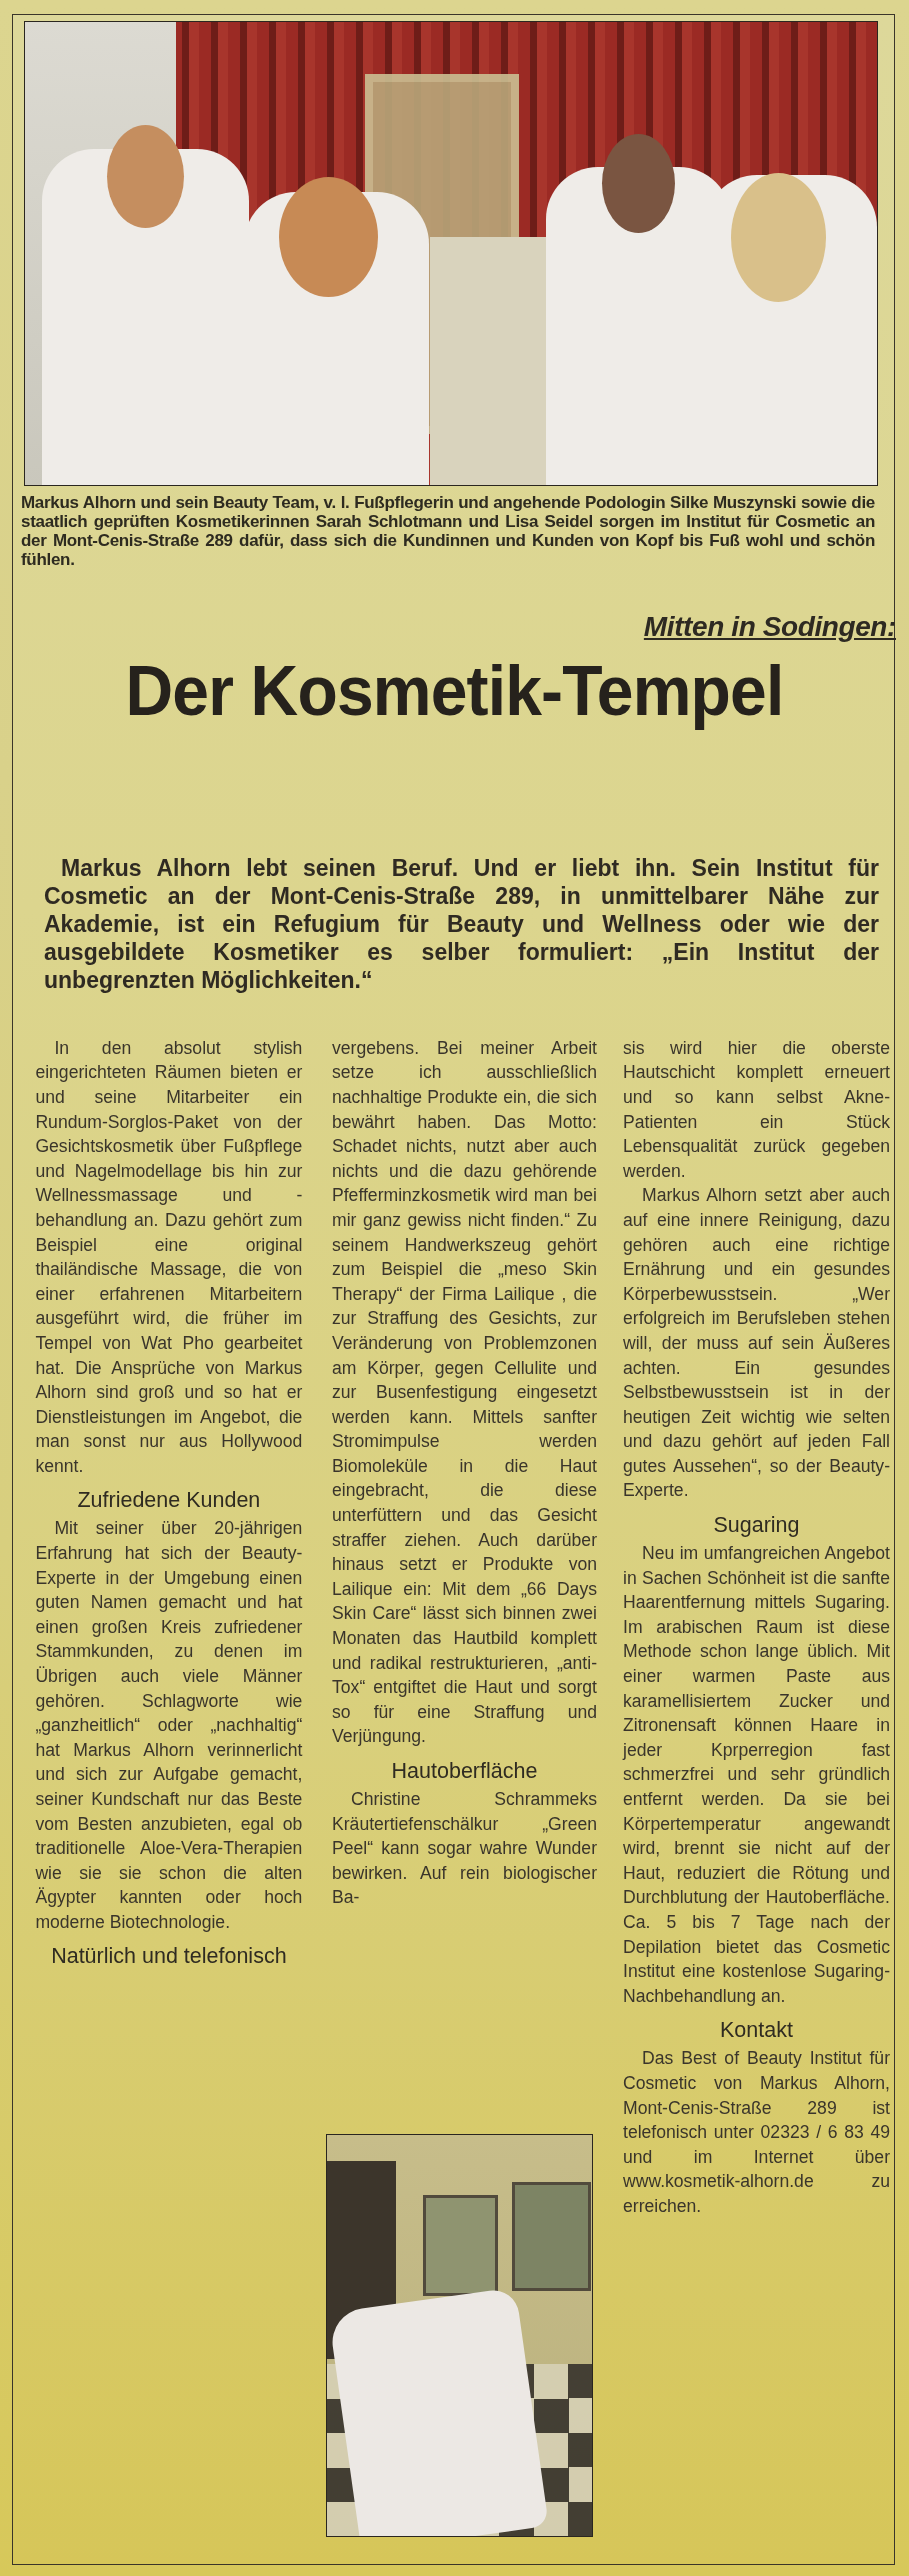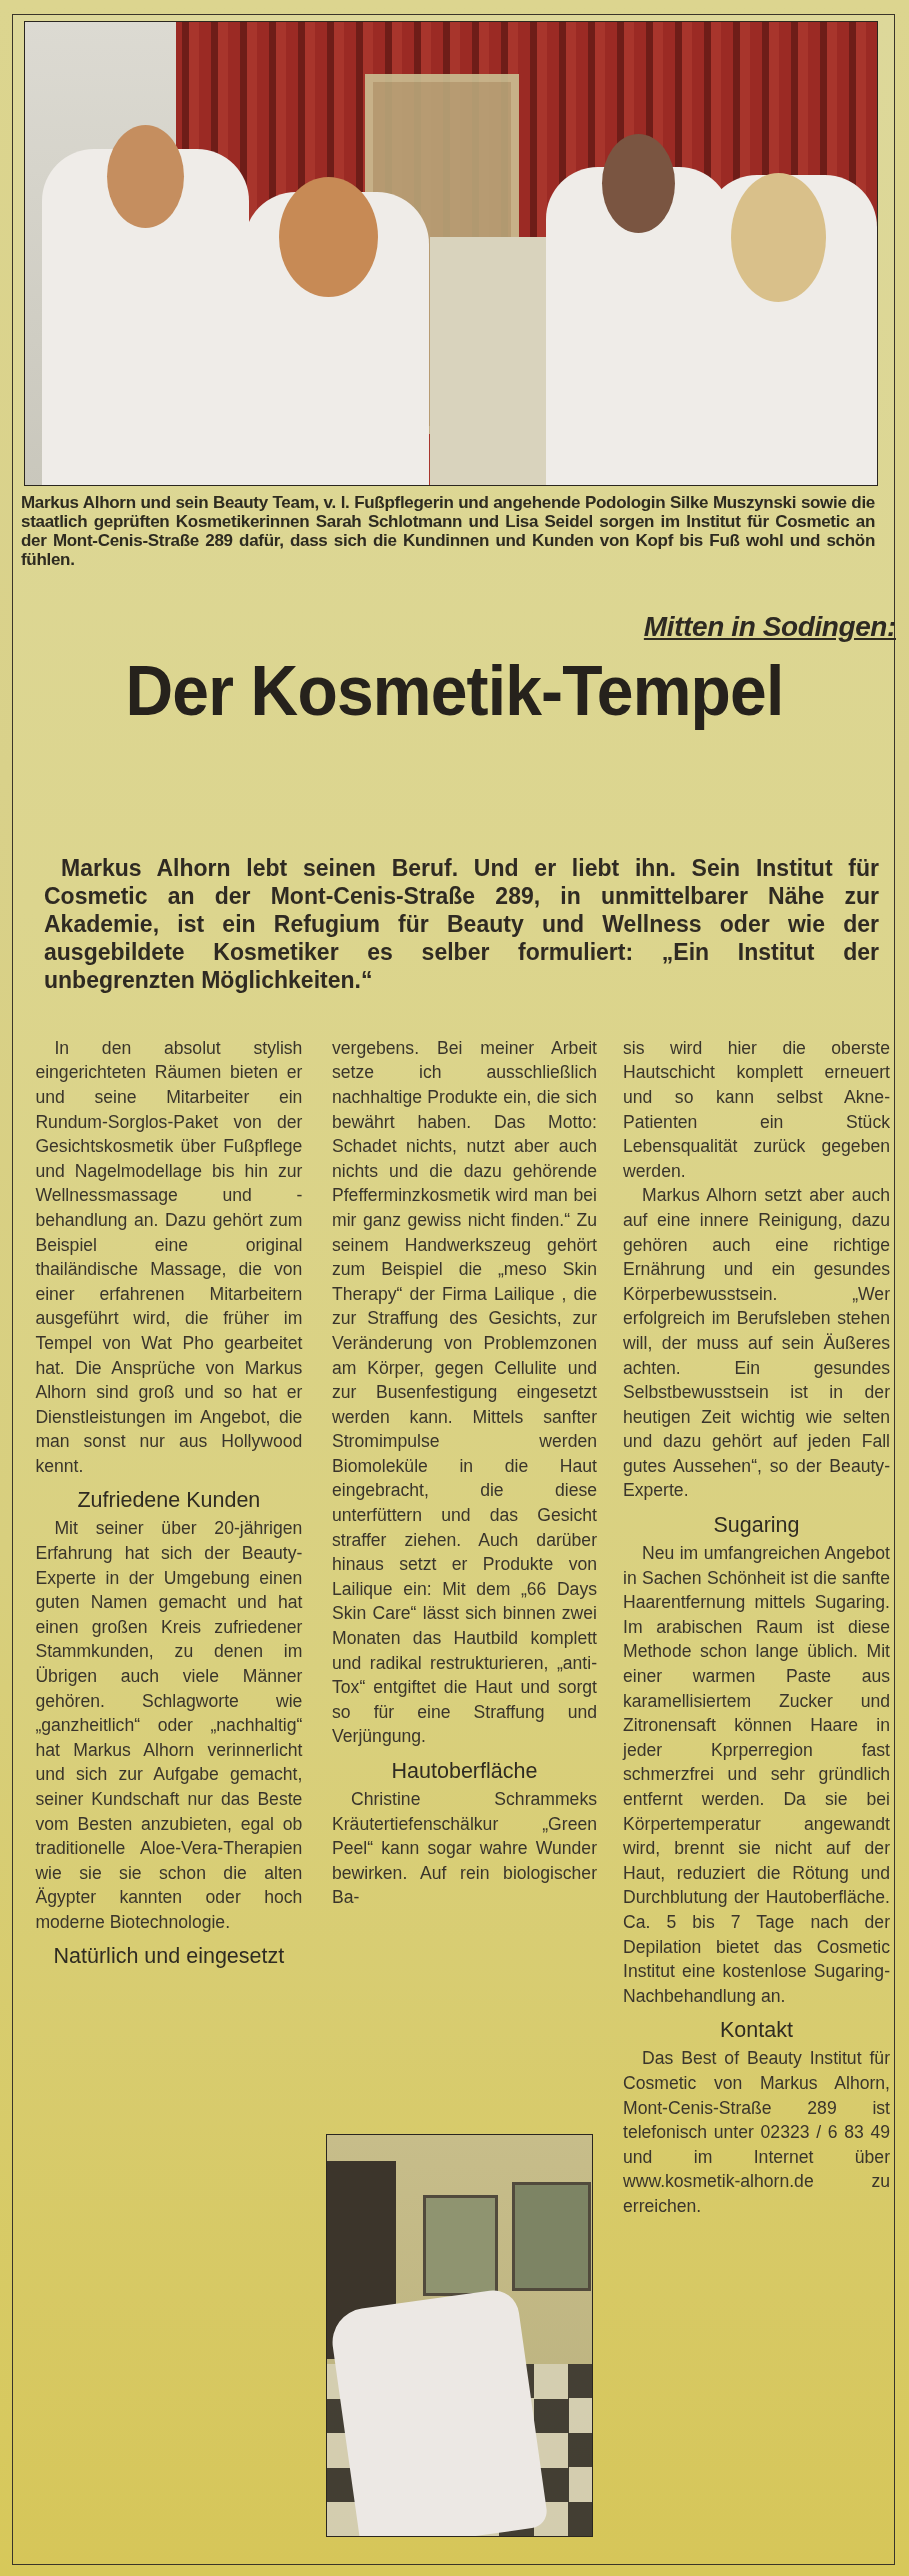--- a/index.html
+++ b/index.html
@@ -103,21 +103,21 @@
   </div>
 
   <div class="kicker">Mitten in Sodingen:</div>
   <div class="headline">Der Kosmetik-Tempel</div>
   <div class="lead">Markus Alhorn lebt seinen Beruf. Und er liebt ihn. Sein Institut für Cosmetic an der Mont-Cenis-Straße 289, in unmittelbarer Nähe zur Akademie, ist ein Refugium für Beauty und Wellness oder wie der ausgebildete Kosmetiker es selber formuliert: „Ein Institut der unbegrenzten Möglichkeiten.“</div>
 
   <div class="col col1">
     <p>In den absolut stylish eingerichteten Räumen bieten er und seine Mitarbeiter ein Rundum-Sorglos-Paket von der Gesichtskosmetik über Fußpflege und Nagelmodellage bis hin zur Wellnessmassage und -behandlung an. Dazu gehört zum Beispiel eine original thailändische Massage, die von einer erfahrenen Mitarbeitern ausgeführt wird, die früher im Tempel von Wat Pho gearbeitet hat. Die Ansprüche von Markus Alhorn sind groß und so hat er Dienstleistungen im Angebot, die man sonst nur aus Hollywood kennt.</p>
     <h3>Zufriedene Kunden</h3>
     <p>Mit seiner über 20-jährigen Erfahrung hat sich der Beauty-Experte in der Umgebung einen guten Namen gemacht und hat einen großen Kreis zufriedener Stammkunden, zu denen im Übrigen auch viele Männer gehören. Schlagworte wie „ganzheitlich“ oder „nachhaltig“ hat Markus Alhorn verinnerlicht und sich zur Aufgabe gemacht, seiner Kundschaft nur das Beste vom Besten anzubieten, egal ob traditionelle Aloe-Vera-Therapien wie sie sie schon die alten Ägypter kannten oder hoch moderne Biotechnologie.</p>
-    <h3>Natürlich und eingesetzt</h3>
+    <h3>Natürlich und telefonisch</h3>
   </div>
 
   <div class="col col2">
     <p class="noind">vergebens. Bei meiner Arbeit setze ich ausschließlich nachhaltige Produkte ein, die sich bewährt haben. Das Motto: Schadet nichts, nutzt aber auch nichts und die dazu gehörende Pfefferminzkosmetik wird man bei mir ganz gewiss nicht finden.“ Zu seinem Handwerkszeug gehört zum Beispiel die „meso Skin Therapy“ der Firma Lailique , die zur Straffung des Gesichts, zur Veränderung von Problemzonen am Körper, gegen Cellulite und zur Busenfestigung eingesetzt werden kann. Mittels sanfter Stromimpulse werden Biomoleküle in die Haut eingebracht, die diese unterfüttern und das Gesicht straffer ziehen. Auch darüber hinaus setzt er Produkte von Lailique ein: Mit dem „66 Days Skin Care“ lässt sich binnen zwei Monaten das Hautbild komplett und radikal restrukturieren, „anti-Tox“ entgiftet die Haut und sorgt so für eine Straffung und Verjüngung.</p>
     <h3>Hautoberfläche</h3>
     <p>Christine Schrammeks Kräutertiefenschälkur „Green Peel“ kann sogar wahre Wunder bewirken. Auf rein biologischer Ba-</p>
   </div>
 
   <div class="photo-bottom">
     <div class="wall"></div>

